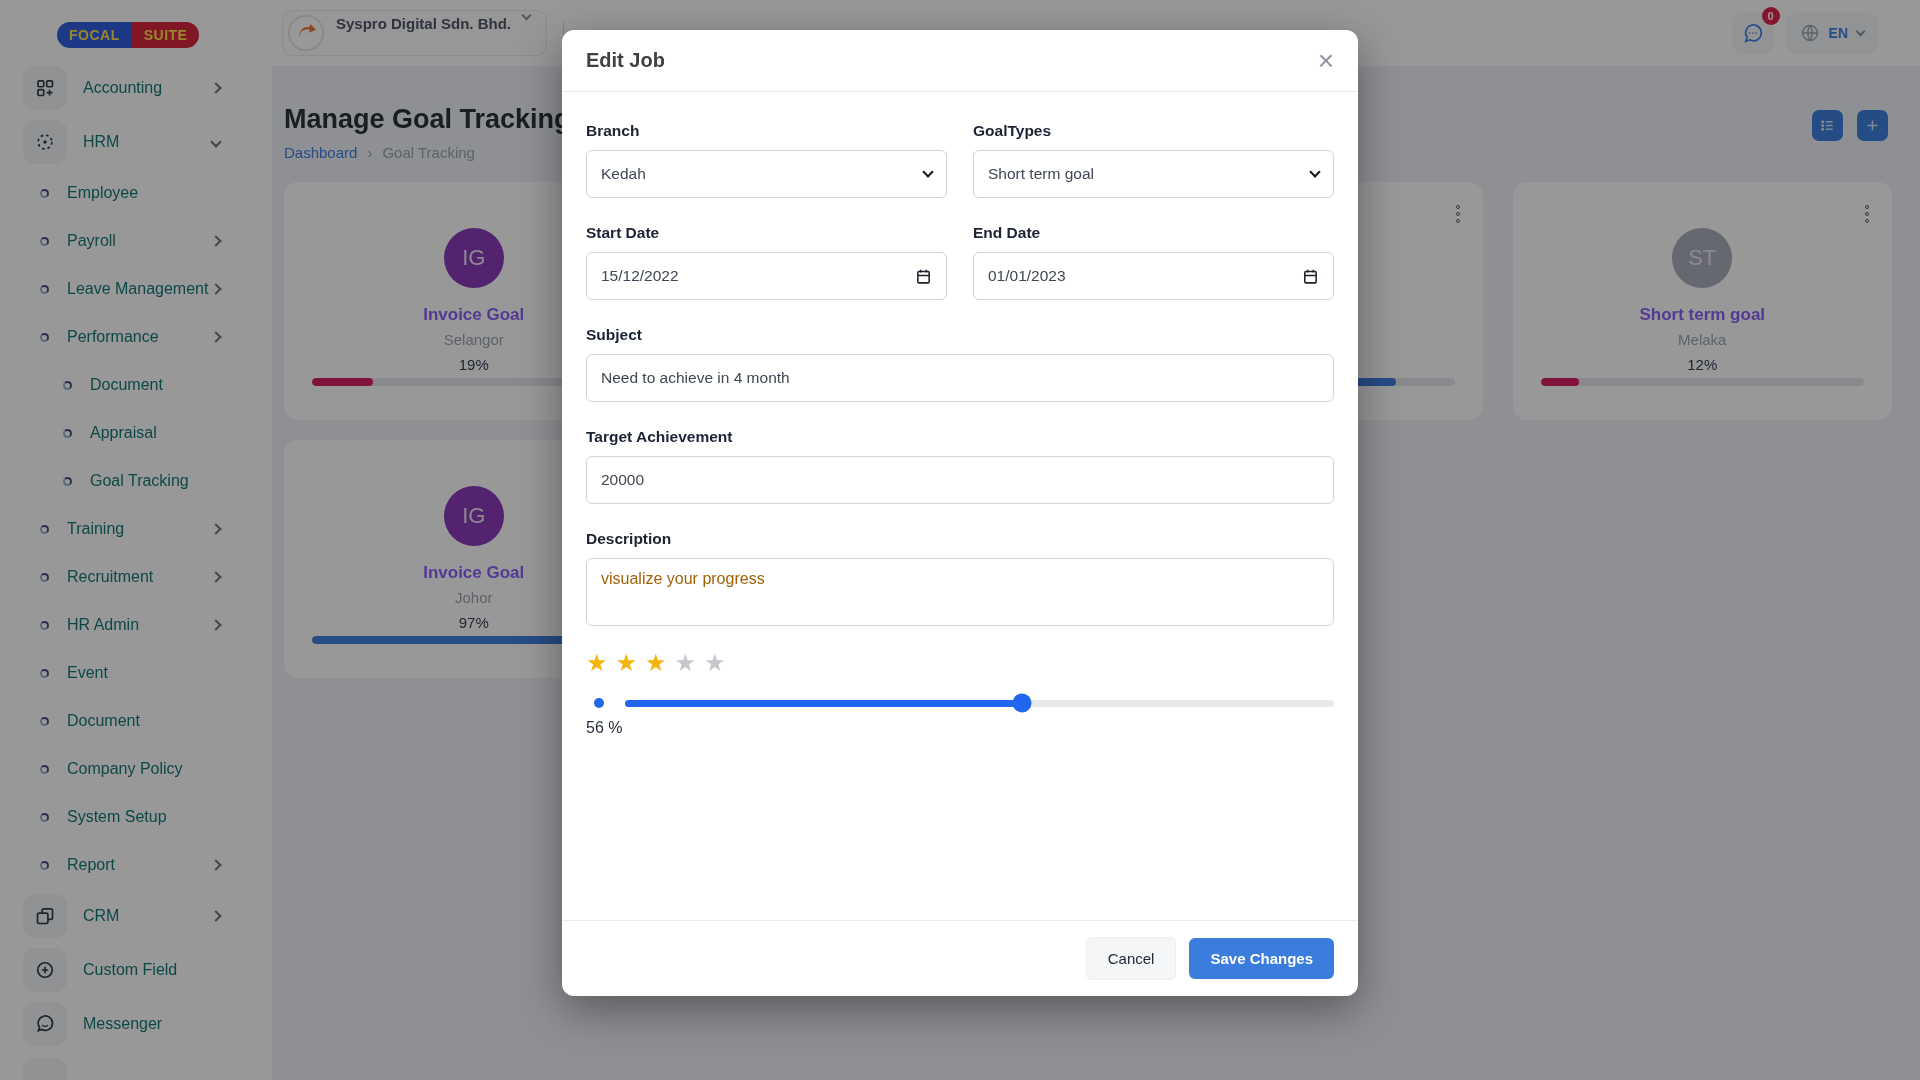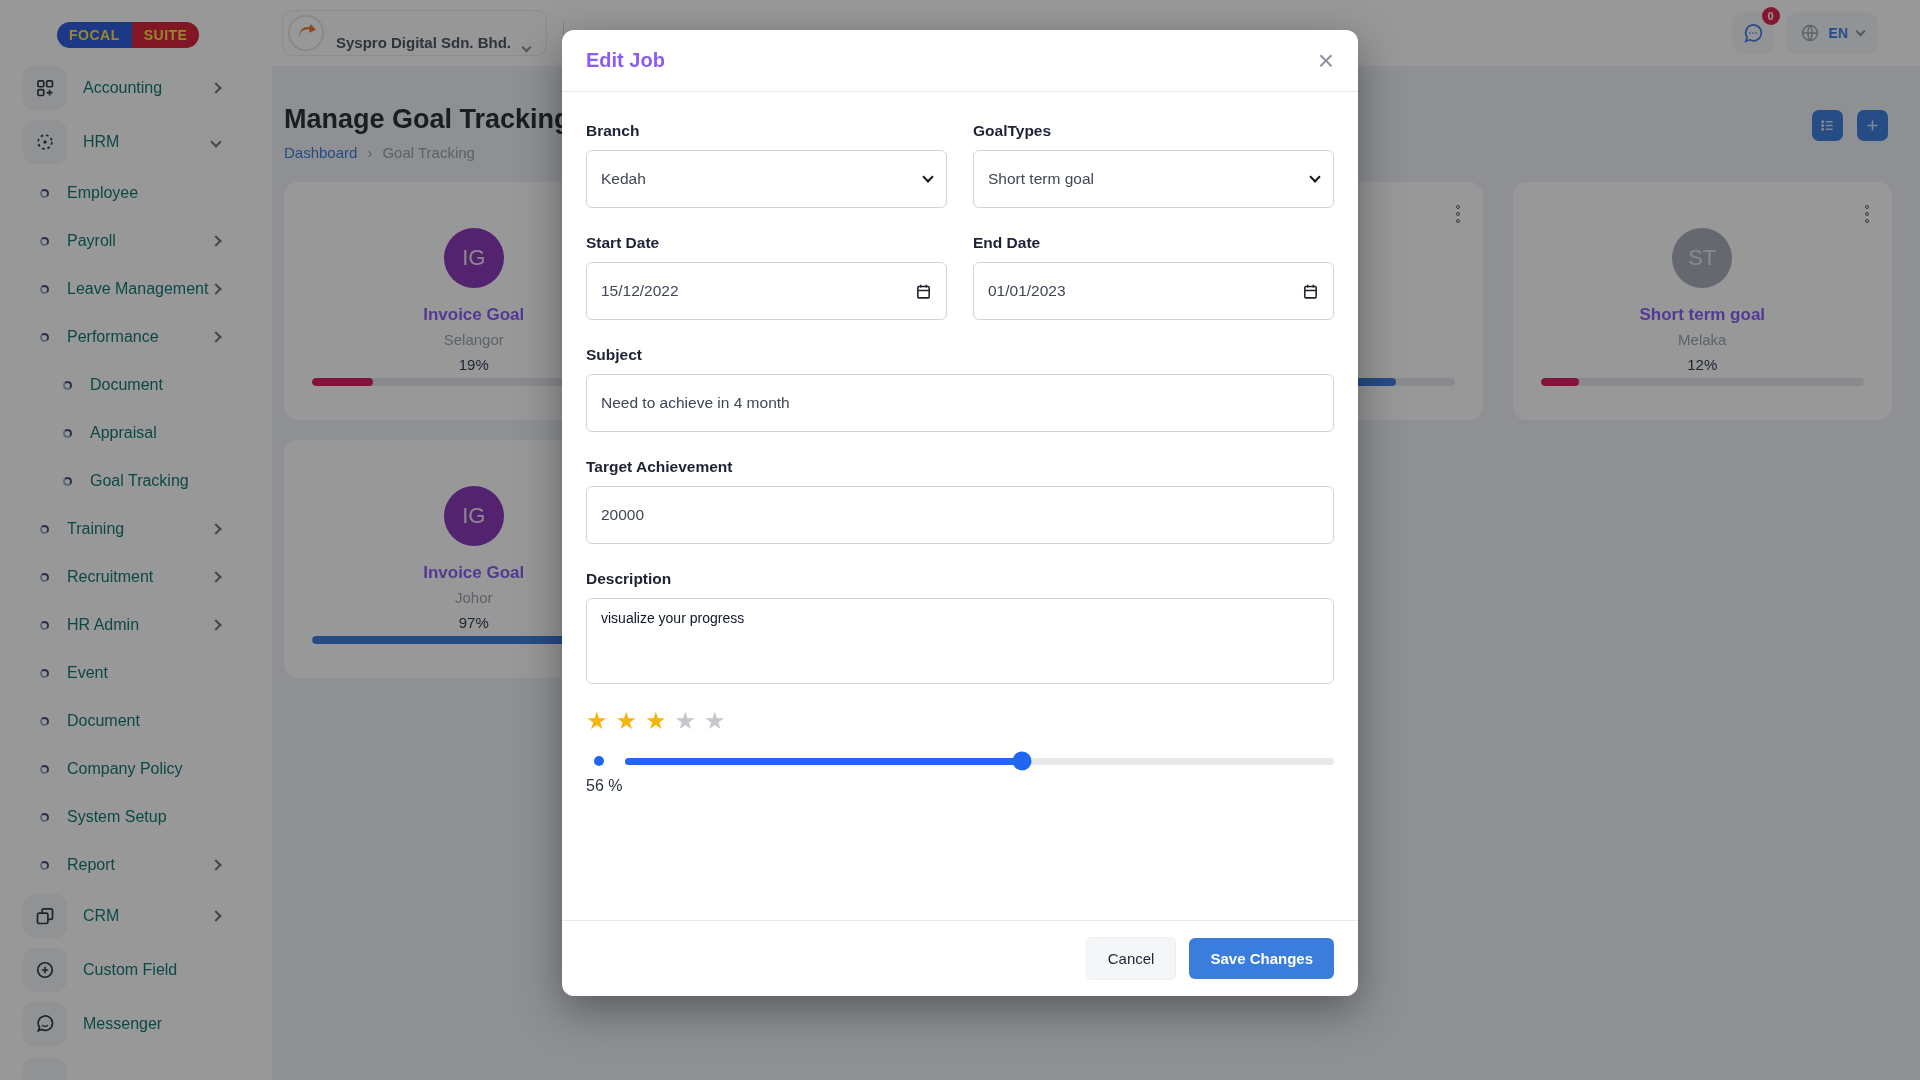--- a/index.html
+++ b/index.html
@@ -24,21 +24,21 @@
   .bullet { width:9px; height:9px; border-radius:50%; border:2px solid #42506b; border-left-color:#9fb0cc; border-bottom-color:#9fb0cc; flex:0 0 auto; }
   .ind1 .bullet { margin-left:40px; } .ind1 .lbl { margin-left:18px; }
   .ind2 .bullet { margin-left:63px; } .ind2 .lbl { margin-left:18px; }
   .chev { width:8px; height:8px; border-right:2px solid #6d7480; border-bottom:2px solid #6d7480; position:absolute; right:52px; }
   .chev.right { transform:rotate(-45deg); }
   .chev.down  { transform:rotate(45deg); }
   .partial-box { position:absolute; left:23px; top:1058px; width:44px; height:44px; border-radius:12px; background:#f3f4f6; }
 
   
   .header { position:absolute; left:272px; top:0; right:0; height:66px; background:#fff; display:flex; align-items:center; z-index:5; }
-  .company-pill { margin-left:10px; display:flex; align-items:flex-end; gap:12px; border:1px solid #e8eaee; background:#fdfdfe; border-radius:10px; padding:4px 16px 4px 5px; height:46px; cursor:pointer; }
+  .company-pill { margin-left:10px; display:flex; align-items:flex-start; gap:12px; border:1px solid #e8eaee; background:#fdfdfe; border-radius:10px; padding:4px 16px 4px 5px; height:46px; cursor:pointer; }
   .company-logo { width:36px; height:36px; }
   .company-name { font-size:15px; font-weight:bold; color:#4a5260; }
   .pill-caret { width:7px; height:7px; border-right:2px solid #8a919c; border-bottom:2px solid #8a919c; transform:rotate(45deg); margin-top:-3px; }
   .header-divider { width:1px; height:22px; background:#d7dade; margin-left:16px; }
   .header-right { margin-left:auto; display:flex; align-items:center; gap:12px; padding-right:42px; }
   .chat-btn { position:relative; width:42px; height:42px; border-radius:12px; background:#f4f6f9; display:flex; align-items:center; justify-content:center; cursor:pointer; }
   .chat-btn svg { width:22px; height:22px; }
   .badge { position:absolute; top:-5px; right:-6px; min-width:18px; height:18px; border-radius:50%; background:#e01e48; color:#fff; font-size:11px; font-weight:bold; display:flex; align-items:center; justify-content:center; }
   .lang-box { height:42px; border-radius:12px; background:#f4f6f9; display:flex; align-items:center; gap:9px; padding:0 14px; cursor:pointer; }
   .lang-box svg { width:20px; height:20px; }
@@ -62,32 +62,32 @@
   .card .c-title { margin-top:17px; font-size:17px; font-weight:bold; color:#8b5cf6; cursor:pointer; }
   .card .c-loc { margin-top:6px; font-size:15px; color:#9aa3ad; }
   .card .c-pct { margin-top:8px; font-size:15px; color:#2f3950; }
   .card .bar { position:absolute; left:28px; right:28px; top:196px; height:8px; border-radius:6px; background:#e4e7ea; overflow:hidden; }
   .card .bar > i { display:block; height:100%; border-radius:6px; }
 
   
   .overlay { position:absolute; inset:0; background:rgba(10,10,12,.42); z-index:40; }
   .modal { position:absolute; left:562px; top:30px; width:796px; height:966px; background:#fff; border-radius:12px; z-index:50; box-shadow:0 14px 44px rgba(0,0,0,.38); }
   .modal-header { height:62px; border-bottom:1px solid #e9ecef; display:flex; align-items:center; padding:0 24px; }
-  .modal-title { font-size:20px; font-weight:bold; color:#8b5cf6; }
+  .modal-title { font-size:20px; font-weight:bold; color:#404040; }
   .modal-close { margin-left:auto; font-size:28px; font-weight:300; color:#8d949e; line-height:20px; cursor:pointer; }
   .modal-body { padding:0 24px; }
   .frow { margin-top:26px; } .frow.first { margin-top:30px; }
   .grid2 { display:grid; grid-template-columns:1fr 1fr; gap:26px; }
   .flabel { font-size:15.5px; font-weight:bold; color:#1c2334; margin-bottom:10px; }
-  .control { height:58px; border:1px solid #ced4da; border-radius:6px; display:flex; align-items:center; padding:0 14px; font-size:15.5px; color:#3f4654; background:#fff; width:100%; cursor:pointer; }
+  .control { height:48px; border:1px solid #ced4da; border-radius:6px; display:flex; align-items:center; padding:0 14px; font-size:15.5px; color:#3f4654; background:#fff; width:100%; cursor:pointer; }
   .control .val { flex:1; text-align:left; }
   .sel-caret { width:8px; height:8px; border-right:2.2px solid #15181d; border-bottom:2.2px solid #15181d; transform:rotate(45deg); margin-top:-4px; }
   .control svg.cal { width:17px; height:17px; }
   .text-input { cursor:text; }
-  .textarea { height:86px; border:1px solid #ced4da; border-radius:6px; padding:11px 14px; font-size:14px; color:#0f172a; cursor:text; }
+  .textarea { height:68px; border:1px solid #ced4da; border-radius:6px; padding:11px 14px; font-size:16px; color:#a16207; cursor:text; }
   .stars { margin-top:24px; font-size:24px; letter-spacing:8px; cursor:pointer; line-height:26px; }
   .slider-row { margin-top:22px; display:flex; align-items:center; }
   .mini-dot { width:10px; height:10px; border-radius:6px; background:#2066ee; flex:0 0 auto; margin-left:8px; }
   .slider-track { margin-left:21px; flex:1; height:7px; border-radius:4px; background:#e7e8ea; position:relative; cursor:pointer; }
   .slider-fill { position:absolute; left:0; top:0; bottom:0; border-radius:4px; background:#2066ee; }
   .slider-thumb { position:absolute; top:50%; width:19px; height:19px; border-radius:50%; background:#2066ee; transform:translate(-50%,-50%); cursor:grab; }
   .slider-value { margin-top:11px; font-size:16px; color:#2a3140; }
   .modal-footer { position:absolute; left:0; right:0; bottom:0; height:76px; border-top:1px solid #e9ecef; display:flex; align-items:center; justify-content:flex-end; gap:13px; padding-right:24px; }
   .btn { border:none; border-radius:6px; font-size:15px; font-family:inherit; padding:12px 21px; cursor:pointer; }
   .btn-cancel { background:#f5f6f8; border:1px solid #eceef1; color:#1f2533; }

